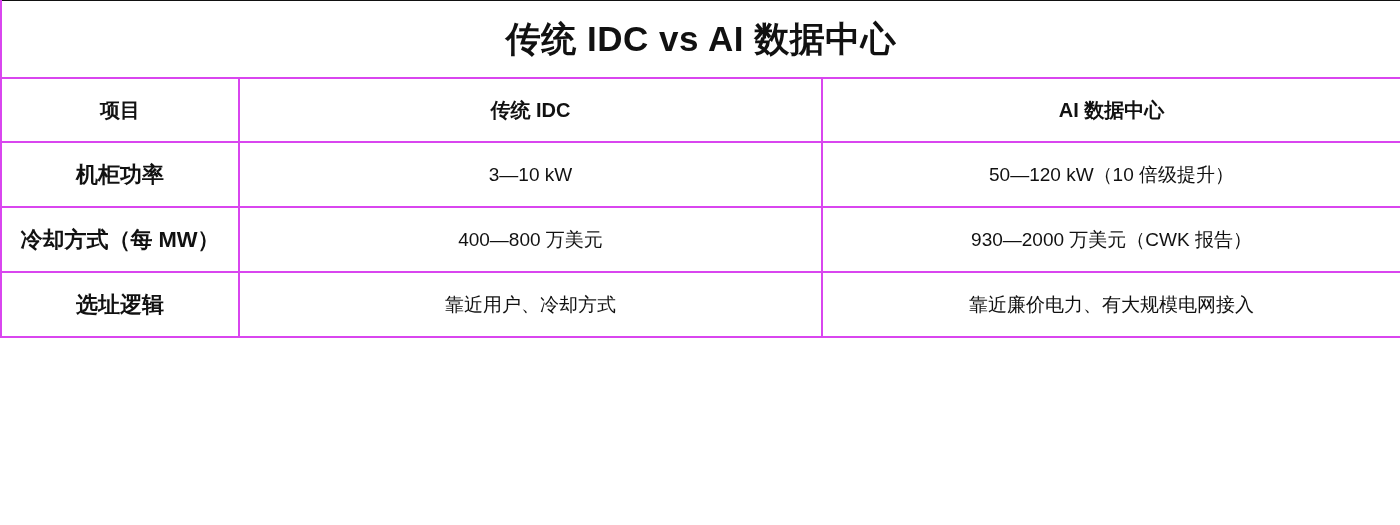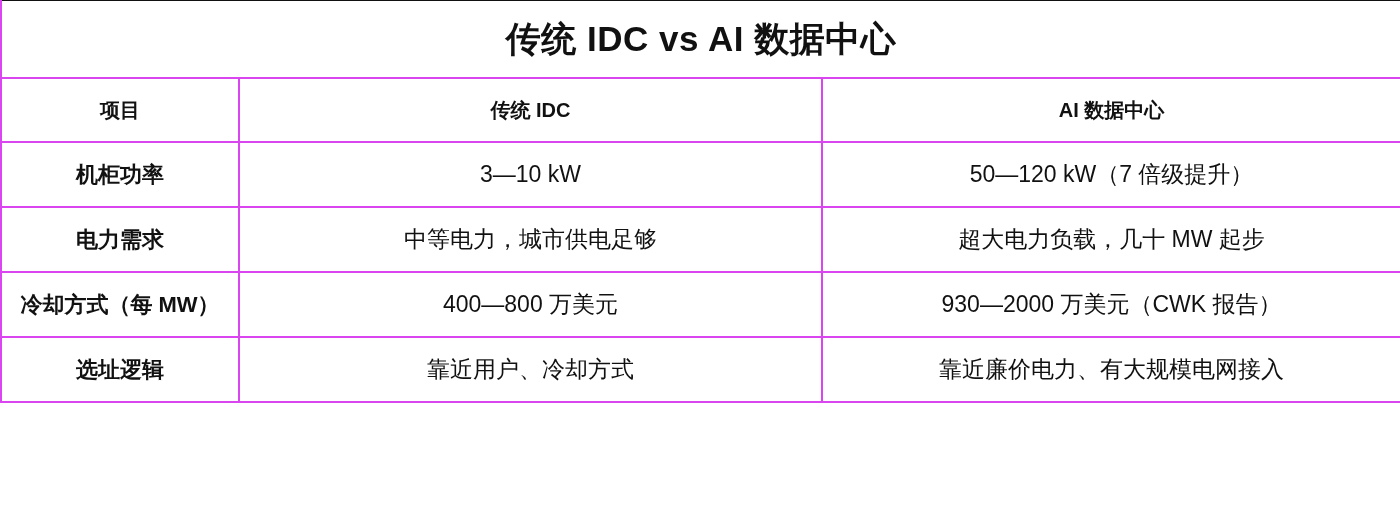--- a/index.html
+++ b/index.html
@@ -45,21 +45,21 @@
   .hdr-cell {
     height: 62px;
     font-size: 20px;
     font-weight: bold;
   }
   .row-label {
     font-size: 22px;
     font-weight: bold;
   }
   .row-value {
-    font-size: 23px;
+    font-size: 19px;
     font-weight: normal;
   }
   tr.data-row td {
     height: 63px;
   }
   col.c1 { width: 238px; }
   col.c2 { width: 583px; }
   col.c3 { width: 579px; }
 </style>
 </head>
@@ -78,26 +78,21 @@
       </tr>
       <tr>
         <td class="hdr-cell">项目</td>
         <td class="hdr-cell">传统 IDC</td>
         <td class="hdr-cell">AI 数据中心</td>
       </tr>
 
       <tr class="data-row">
         <td class="row-label">机柜功率</td>
         <td class="row-value">3—10 kW</td>
-        <td class="row-value">50—120 kW（7 倍级提升）</td>
-      </tr>
-      <tr class="data-row">
-        <td class="row-label">电力需求</td>
-        <td class="row-value">中等电力，城市供电足够</td>
-        <td class="row-value">超大电力负载，几十 MW 起步</td>
+        <td class="row-value">50—120 kW（10 倍级提升）</td>
       </tr>
       <tr class="data-row">
         <td class="row-label">冷却方式（每 MW）</td>
         <td class="row-value">400—800 万美元</td>
         <td class="row-value">930—2000 万美元（CWK 报告）</td>
       </tr>
       <tr class="data-row">
         <td class="row-label">选址逻辑</td>
         <td class="row-value">靠近用户、冷却方式</td>
         <td class="row-value">靠近廉价电力、有大规模电网接入</td>

